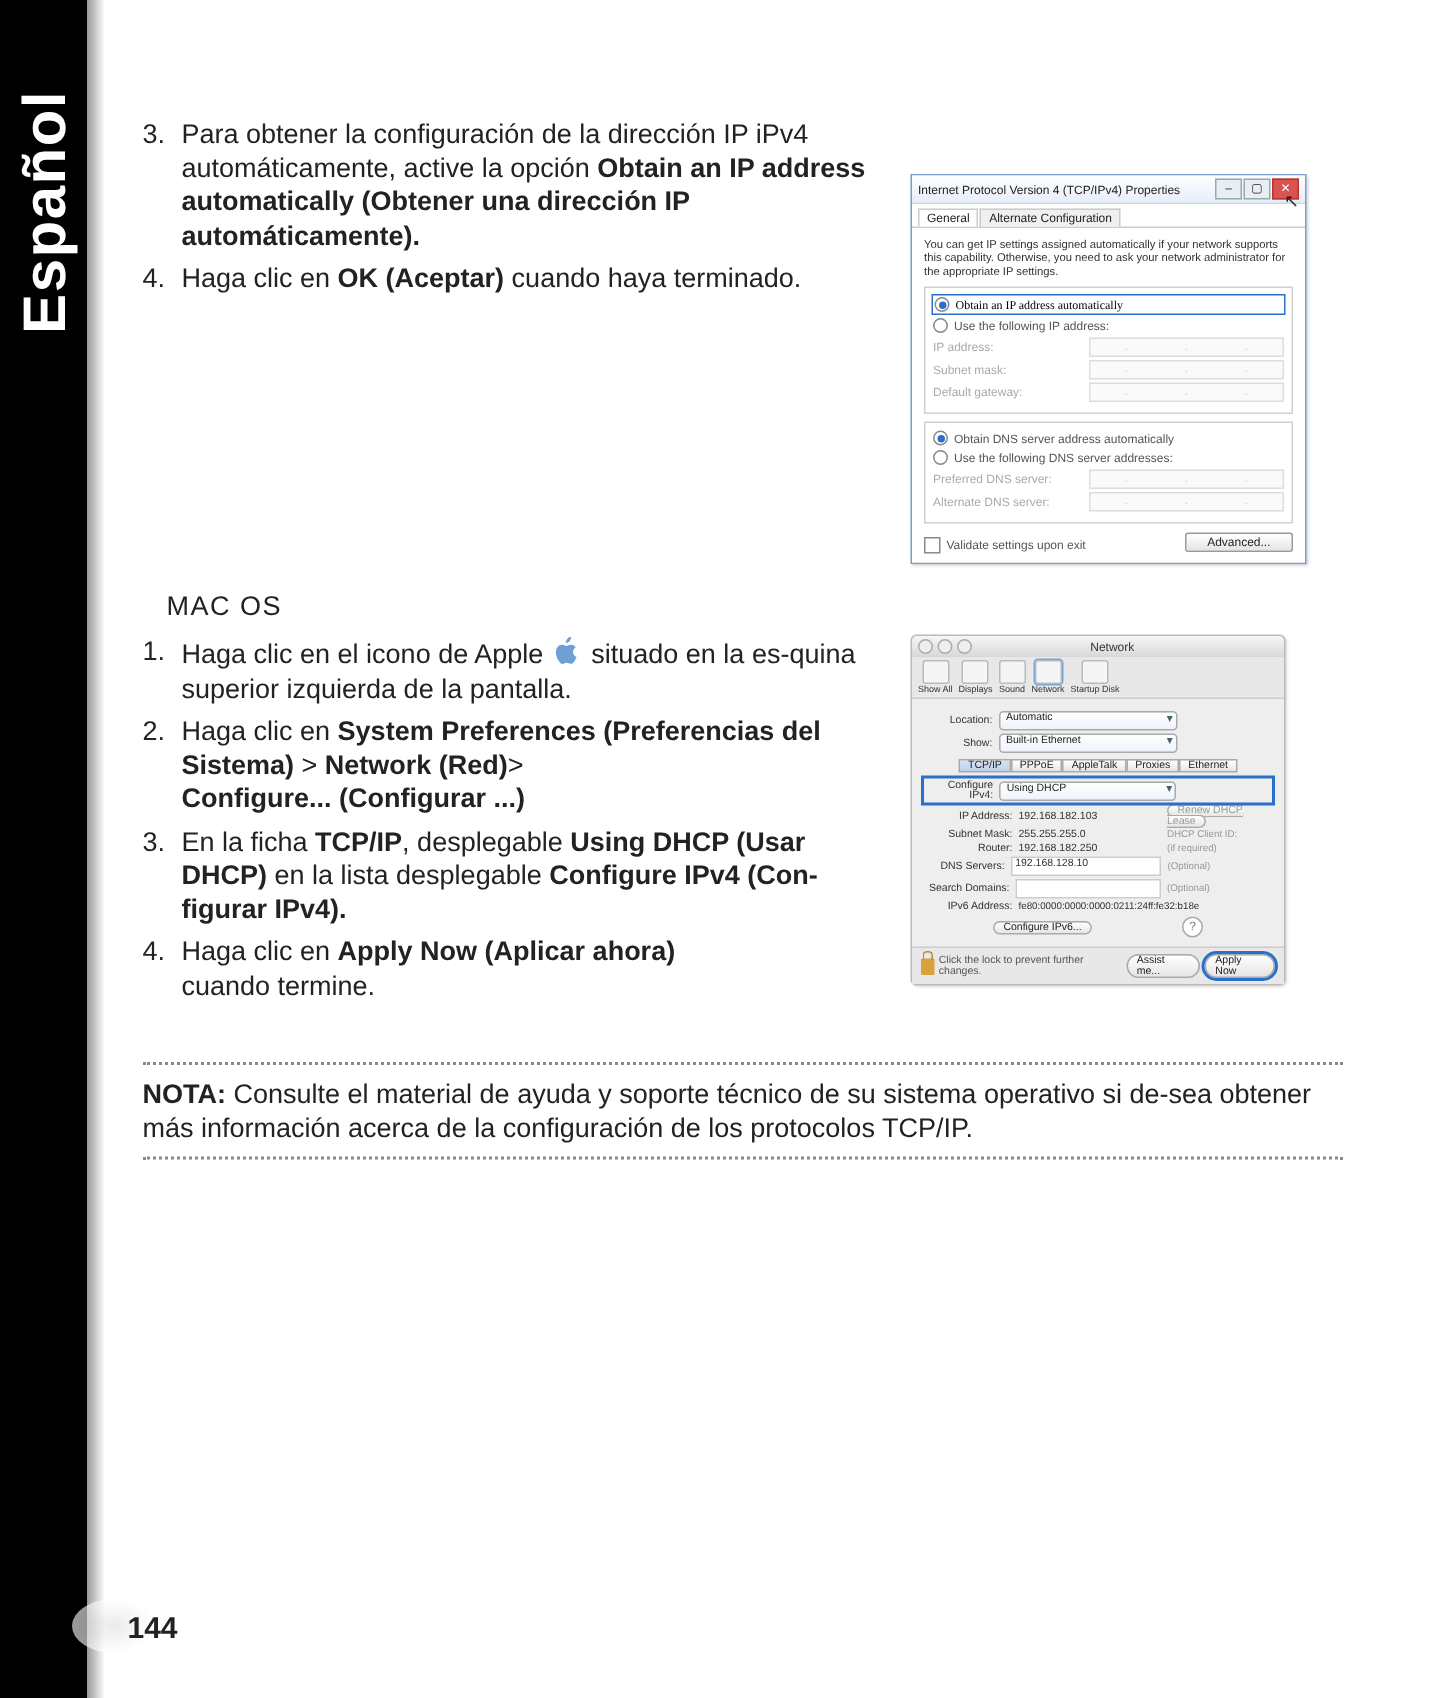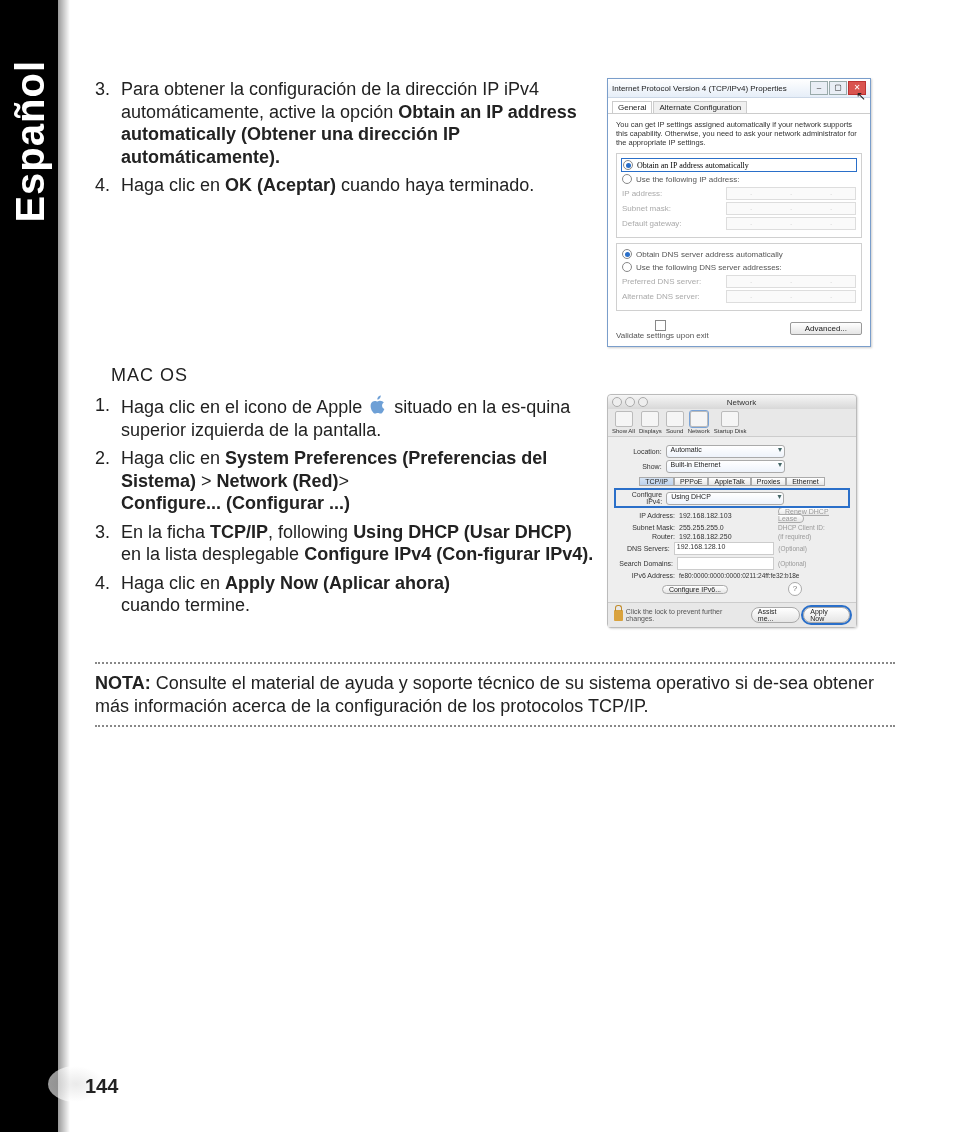--- a/index.html
+++ b/index.html
@@ -111,21 +111,21 @@
   .win-body { padding: 6px 8px; background: #fff; }
   .win-desc { font-size: 7.5px; color: #333; margin-bottom: 6px; }
   .win-group { border: 1px solid #d0d0d0; padding: 5px; margin-bottom: 5px; }
   .radio-row { display: flex; align-items: center; margin-bottom: 3px; font-size: 8px; color: #555;}
   .radio-row.sel { outline: 1px solid #2a6fc9; padding: 1px; color: #000; font-family: Liberation Serif, serif;}
   .radio-dot { width: 8px; height: 8px; border: 1px solid #888; border-radius: 50%; margin-right: 4px; display: inline-block; position: relative;}
   .radio-dot.on::after { content:""; position:absolute; left:1.5px; top:1.5px; width:5px; height:5px; background:#2a6fc9; border-radius:50%; }
   .field-row { display: flex; justify-content: space-between; align-items: center; font-size: 8px; color: #aaa; margin: 2px 0;}
   .field-row .ip-box { width: 120px; height: 11px; border: 1px solid #ddd; background: #fafafa; display:flex; justify-content:space-around; padding:0 4px;}
   .field-row .ip-box span { color:#ccc; }
-  .check-row { display:flex; align-items:center; font-size:8px; color:#555; margin-top:4px;flex-direction:column;}
+  .check-row { display:flex; align-items:center; font-size:8px; color:#555; margin-top:4px;}
   .check-row .cb { width:9px; height:9px; border:1px solid #888; margin-right:4px;}
   .win-foot { display:flex; justify-content:flex-end; padding:5px; gap:4px; background:#f0f0f0; border-top:1px solid #ddd;}
   .win-btn { border:1px solid #999; background:linear-gradient(#fff,#e5e5e5); padding:1px 14px; font-size:8px; border-radius:2px;}
   
   .mac-window {
     width: 248px;
     font-size: 7.5px;
     border: 1px solid #bbb;
     background: #eee;
     font-family: "Lucida Grande", Arial, sans-serif;
@@ -178,21 +178,21 @@
           <span><span>Para obtener la configuración de la dirección IP iPv4 automáticamente, active la opción </span><b>Obtain an IP address automatically (Obtener una dirección IP automáticamente).</b></span>
         </li>
         <li>
           <span class="num">4.</span>
           <span><span>Haga clic en </span><b>OK (Aceptar)</b><span> cuando haya terminado.</span></span>
         </li>
       </ol>
     </div>
     <div class="col-fig">
 
-      <div class="win-dialog" style="position:relative;">
+      <div class="win-dialog" style="position:relative;margin-top:38px;">
         <div class="win-title">
           <span>Internet Protocol Version 4 (TCP/IPv4) Properties</span>
           <span class="btns">
             <span>–</span><span>▢</span><span class="close">✕</span>
           </span>
         </div>
         <span class="cursor-icon" style="right:4px; top:10px;">↖</span>
         <div class="win-tabs">
           <span class="active">General</span>
           <span>Alternate Configuration</span>
@@ -280,21 +280,21 @@
           <span><span>Haga clic en el icono de Apple </span><svg class="apple-icon" viewBox="0 0 24 24">
                 <path fill="#6ea0d6" d="M16.4 12.8c0-2.3 1.9-3.4 2-3.5-1.1-1.6-2.8-1.8-3.4-1.8-1.4-.1-2.8.8-3.5.8s-1.8-.8-3-.8c-1.5 0-3 .9-3.8 2.3-1.6 2.8-.4 7 1.2 9.3.8 1.1 1.7 2.4 2.9 2.3 1.2 0 1.6-.8 3-.8s1.8.8 3 .7c1.3 0 2.1-1.1 2.8-2.3.9-1.3 1.3-2.6 1.3-2.6s-2.5-1.2-2.5-3.6zm-2.4-8.1c.6-.8 1.1-1.9 1-3-1 0-2.1.7-2.8 1.5-.6.7-1.1 1.8-1 2.9 1.1.1 2.2-.6 2.8-1.4z"></path>
               </svg><span> situado en la es-quina superior izquierda de la pantalla.</span></span>
         </li>
         <li>
           <span class="num">2.</span>
           <span><span>Haga clic en </span><b>System Preferences (Preferencias del Sistema)</b><span> &gt; </span><b>Network (Red)</b><span>&gt; </span><br><b>Configure... (Configurar ...)</b></span>
         </li>
         <li>
           <span class="num">3.</span>
-          <span><span>En la ficha </span><b>TCP/IP</b><span>, following </span><b>Using DHCP (Usar DHCP)</b><span> en la lista desplegable </span><b>Configure IPv4 (Con-figurar IPv4).</b></span>
+          <span><span>En la ficha </span><b>TCP/IP</b><span>, desplegable </span><b>Using DHCP (Usar DHCP)</b><span> en la lista desplegable </span><b>Configure IPv4 (Con-figurar IPv4).</b></span>
         </li>
         <li>
           <span class="num">4.</span>
           <span><span>Haga clic en </span><b>Apply Now (Aplicar ahora)</b><br><span> cuando termine.</span></span>
         </li>
       </ol>
     </div>
     <div class="col-fig">
 
       <div class="mac-window">

